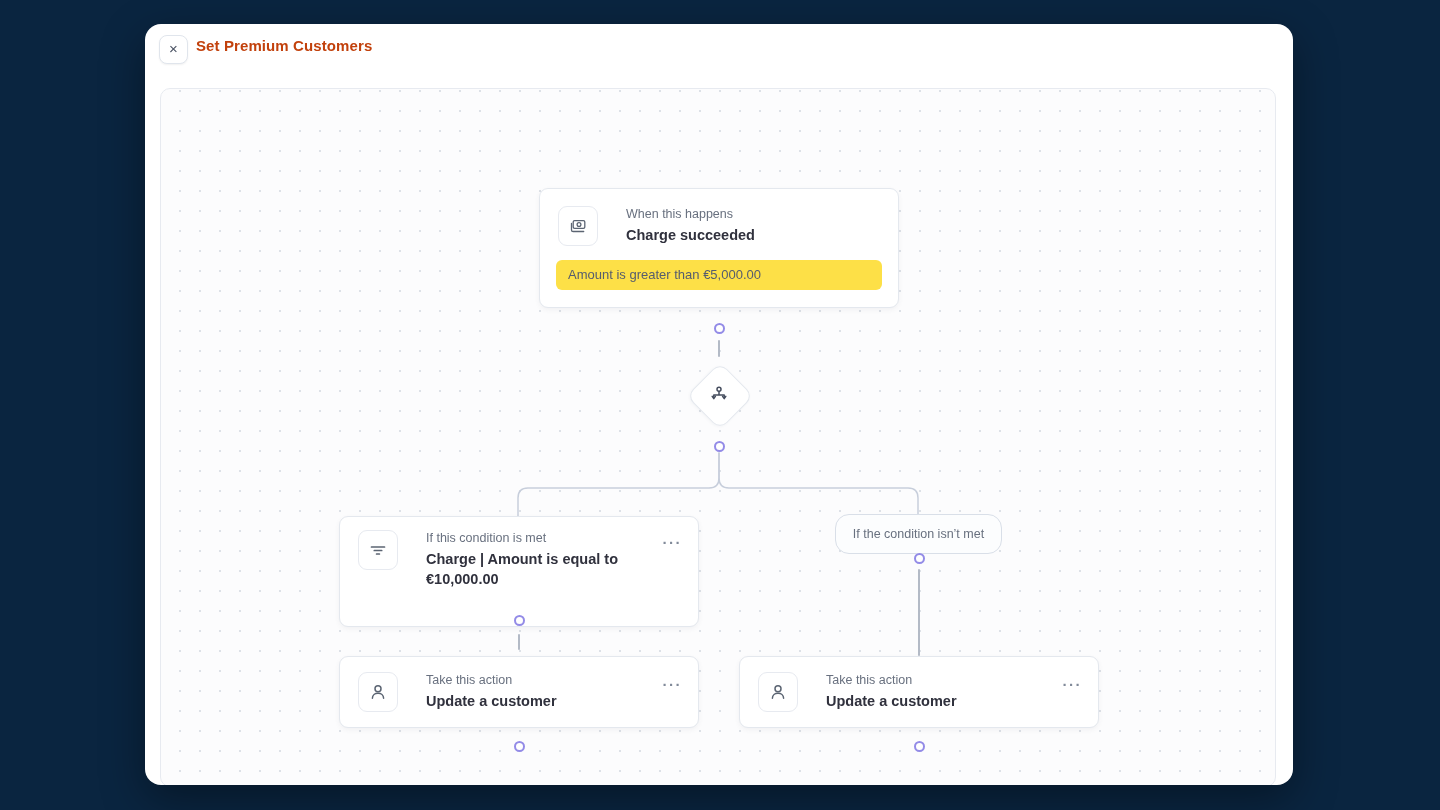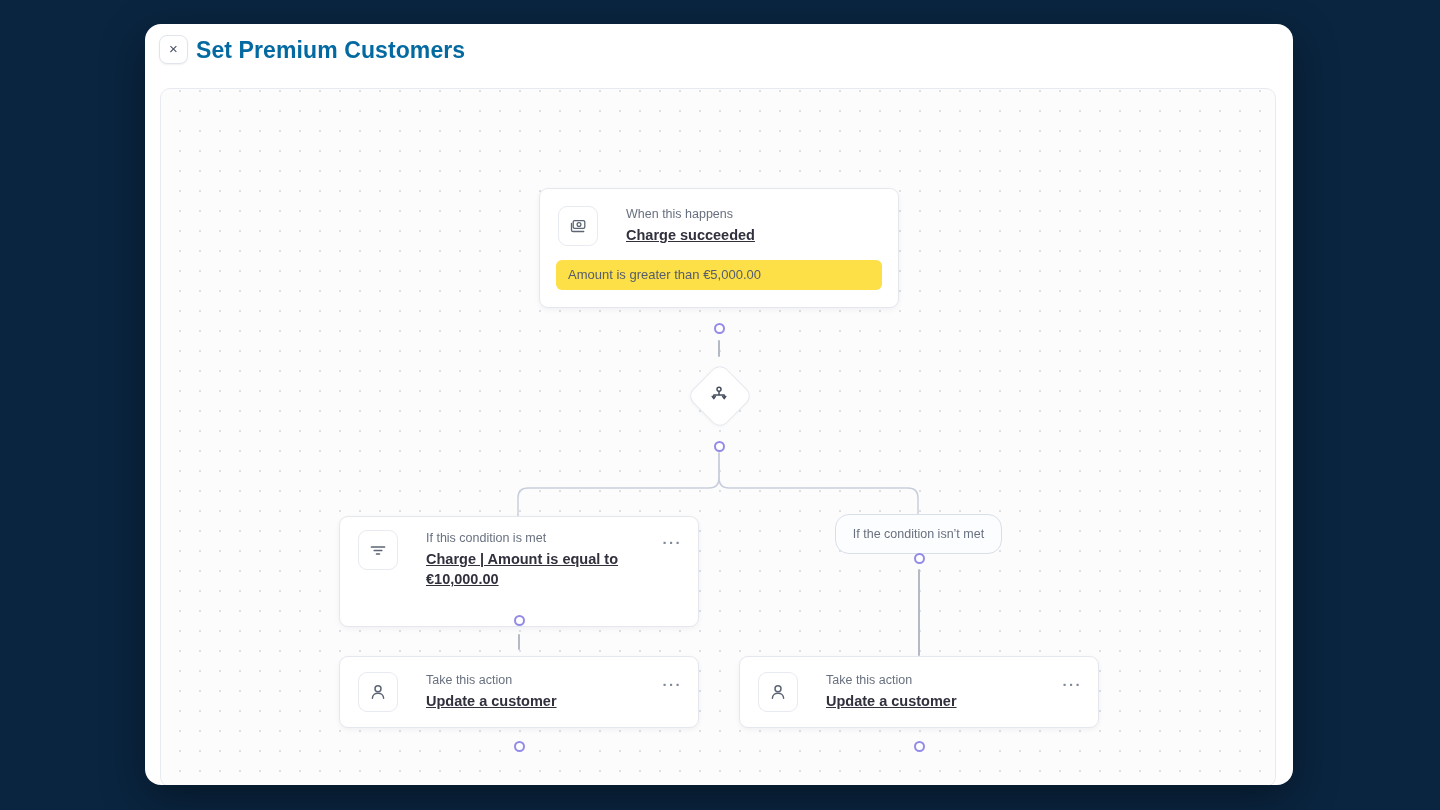--- a/index.html
+++ b/index.html
@@ -17,21 +17,21 @@
   }
   .close-btn {
     position:absolute; left:14px; top:11px; width:27px; height:27px;
     border:1px solid #e0e5ec; border-radius:8px; background:#fff;
     box-shadow:0 1px 2px rgba(0,0,0,.06);
     color:#4a5263; font-size:15px; line-height:25px; text-align:center;
     cursor:pointer; user-select:none;
   }
   .panel-title {
     position:absolute; left:51px; top:13px;
-    font-size:23px; font-weight:700; color:#0369a1; letter-spacing:.1px;
+    font-size:15px; font-weight:700; color:#c2410c; letter-spacing:.1px;
   }
   .canvas {
     position:absolute; left:15px; top:64px; right:17px; bottom:-2px;
     background-color:#fcfcfd;
     background-image:radial-gradient(circle, #dde1e7 1.05px, rgba(0,0,0,0) 1.35px);
     background-size:20px 20px; background-position:9px 12px;
     border:1px solid #e7eaf0; border-radius:10px;
   }
   .card {
     position:absolute; box-sizing:border-box;
@@ -39,21 +39,21 @@
     box-shadow:0 2px 5px rgba(64,72,92,.06);
   }
   .card-row { display:flex; gap:28px; align-items:flex-start; padding:0 18px; }
   .iconbox {
     flex:0 0 auto; width:40px; height:40px; box-sizing:border-box;
     border:1px solid #e7eaf0; border-radius:9px; background:#fff;
     display:flex; align-items:center; justify-content:center;
   }
   .txt { padding-top:1px; }
   .kind { font-size:12.5px; color:#68707f; margin-bottom:4px; }
-  .title { font-size:14.5px; font-weight:700; color:#30313d; line-height:1.38;text-decoration:underline; }
+  .title { font-size:14.5px; font-weight:700; color:#30313d; line-height:1.38; }
   .cond-text { max-width:232px; }
   .filter-bar {
     margin:14px 16px 0 16px; height:30px; line-height:30px;
     background:#fde047; border-radius:6px; padding:0 12px;
     font-size:13px; color:#555c6e; white-space:nowrap; overflow:hidden;
   }
   .menu {
     position:absolute; right:16px; font-size:15px; font-weight:700;
     letter-spacing:1.5px; color:#818a99; cursor:pointer; line-height:16px;
   }

